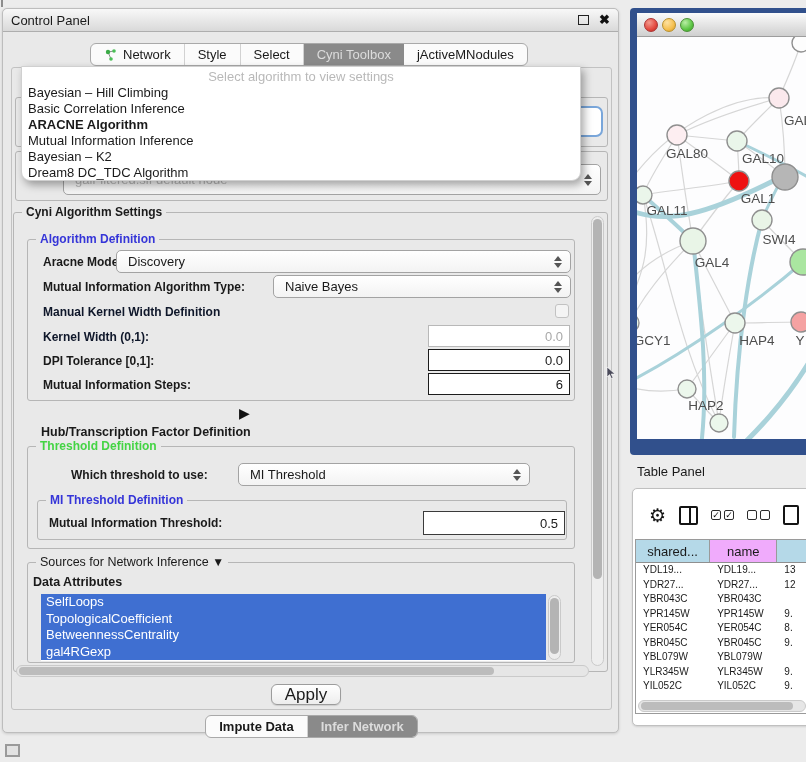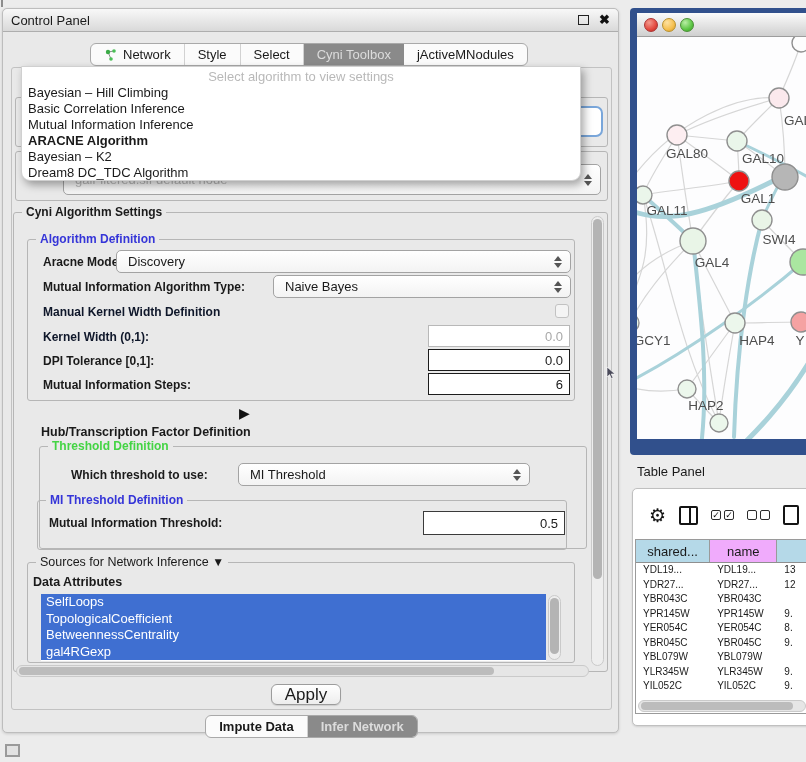--- a/index.html
+++ b/index.html
@@ -190,32 +190,32 @@
   </div>
 
   <span class="lbl" style="left:40px; top:369px;">Mutual Information Steps:</span>
   <div class="field en" style="left:425px; top:364px; width:142px; height:22px;">
     <span>6</span>
   </div>
 
   <span class="lbl" style="left:38px; top:416px; font-size:12.5px;text-align:center;">Hub/Transcription Factor Definition</span>
   <span class="abs" style="left:236px; top:396px; font-size:14px; color:#111;">▶</span>
 
-  <div class="gb" style="left:36px; top:437px; width:548px; height:103px;">
+  <div class="gb" style="left:24px; top:437px; width:548px; height:103px;">
     <span class="gb-title t-green">Threshold Definition</span>
   </div>
   <span class="lbl" style="left:68px; top:459px;">Which threshold to use:</span>
   <div class="combo" style="left:235px; top:454px; width:292px; height:23px;">
     <span>MI Threshold</span>
     <span class="stepper">
         <span class="arr-up"></span>
         <span class="arr-dn"></span>
       </span>
   </div>
-  <div class="gb" style="left:34px; top:491px; width:530px; height:50px;">
+  <div class="gb" style="left:34px; top:491px; width:530px; height:40px;">
     <span class="gb-title t-blue">MI Threshold Definition</span>
   </div>
   <span class="lbl" style="left:46px; top:507px;">Mutual Information Threshold:</span>
   <div class="field mid" style="left:420px; top:502px; width:142px; height:24px;">
     <span>0.5</span>
   </div>
 
   <div class="gb" style="left:24px; top:553px; width:548px; height:101px;">
     <span class="gb-title" style="font-weight:normal; font-size:12.5px;">
       <span>Sources for Network Inference</span>
@@ -246,22 +246,22 @@
         <span class="tab" style="font-weight: bold;">Impute Data</span>
         <span class="tab sel" style="font-weight: bold;">Infer Network</span>
       </div>
   </div>
 
   <div class="abs dd">
     <div class="dd-prompt">Select algorithm to view settings</div>
     <div id="algo-items">
         <div class="dd-item">Bayesian – Hill Climbing</div>
         <div class="dd-item">Basic Correlation Inference</div>
+        <div class="dd-item bold">ARACNE Algorithm</div>
         <div class="dd-item">Mutual Information Inference</div>
-        <div class="dd-item bold">ARACNE Algorithm</div>
         <div class="dd-item">Bayesian – K2</div>
         <div class="dd-item">Dream8 DC_TDC Algorithm</div>
       </div>
   </div>
 </div>
 
 <svg class="abs" style="left:606px; top:366px;" width="10" height="14" viewBox="0 0 10 14">
   <polygon points="1,1 1,11 3.6,8.6 5.4,12.6 7,11.8 5.2,8 9,8" fill="#4a4a5a" stroke="#fff" stroke-width="0.6"></polygon>
 </svg>
 

